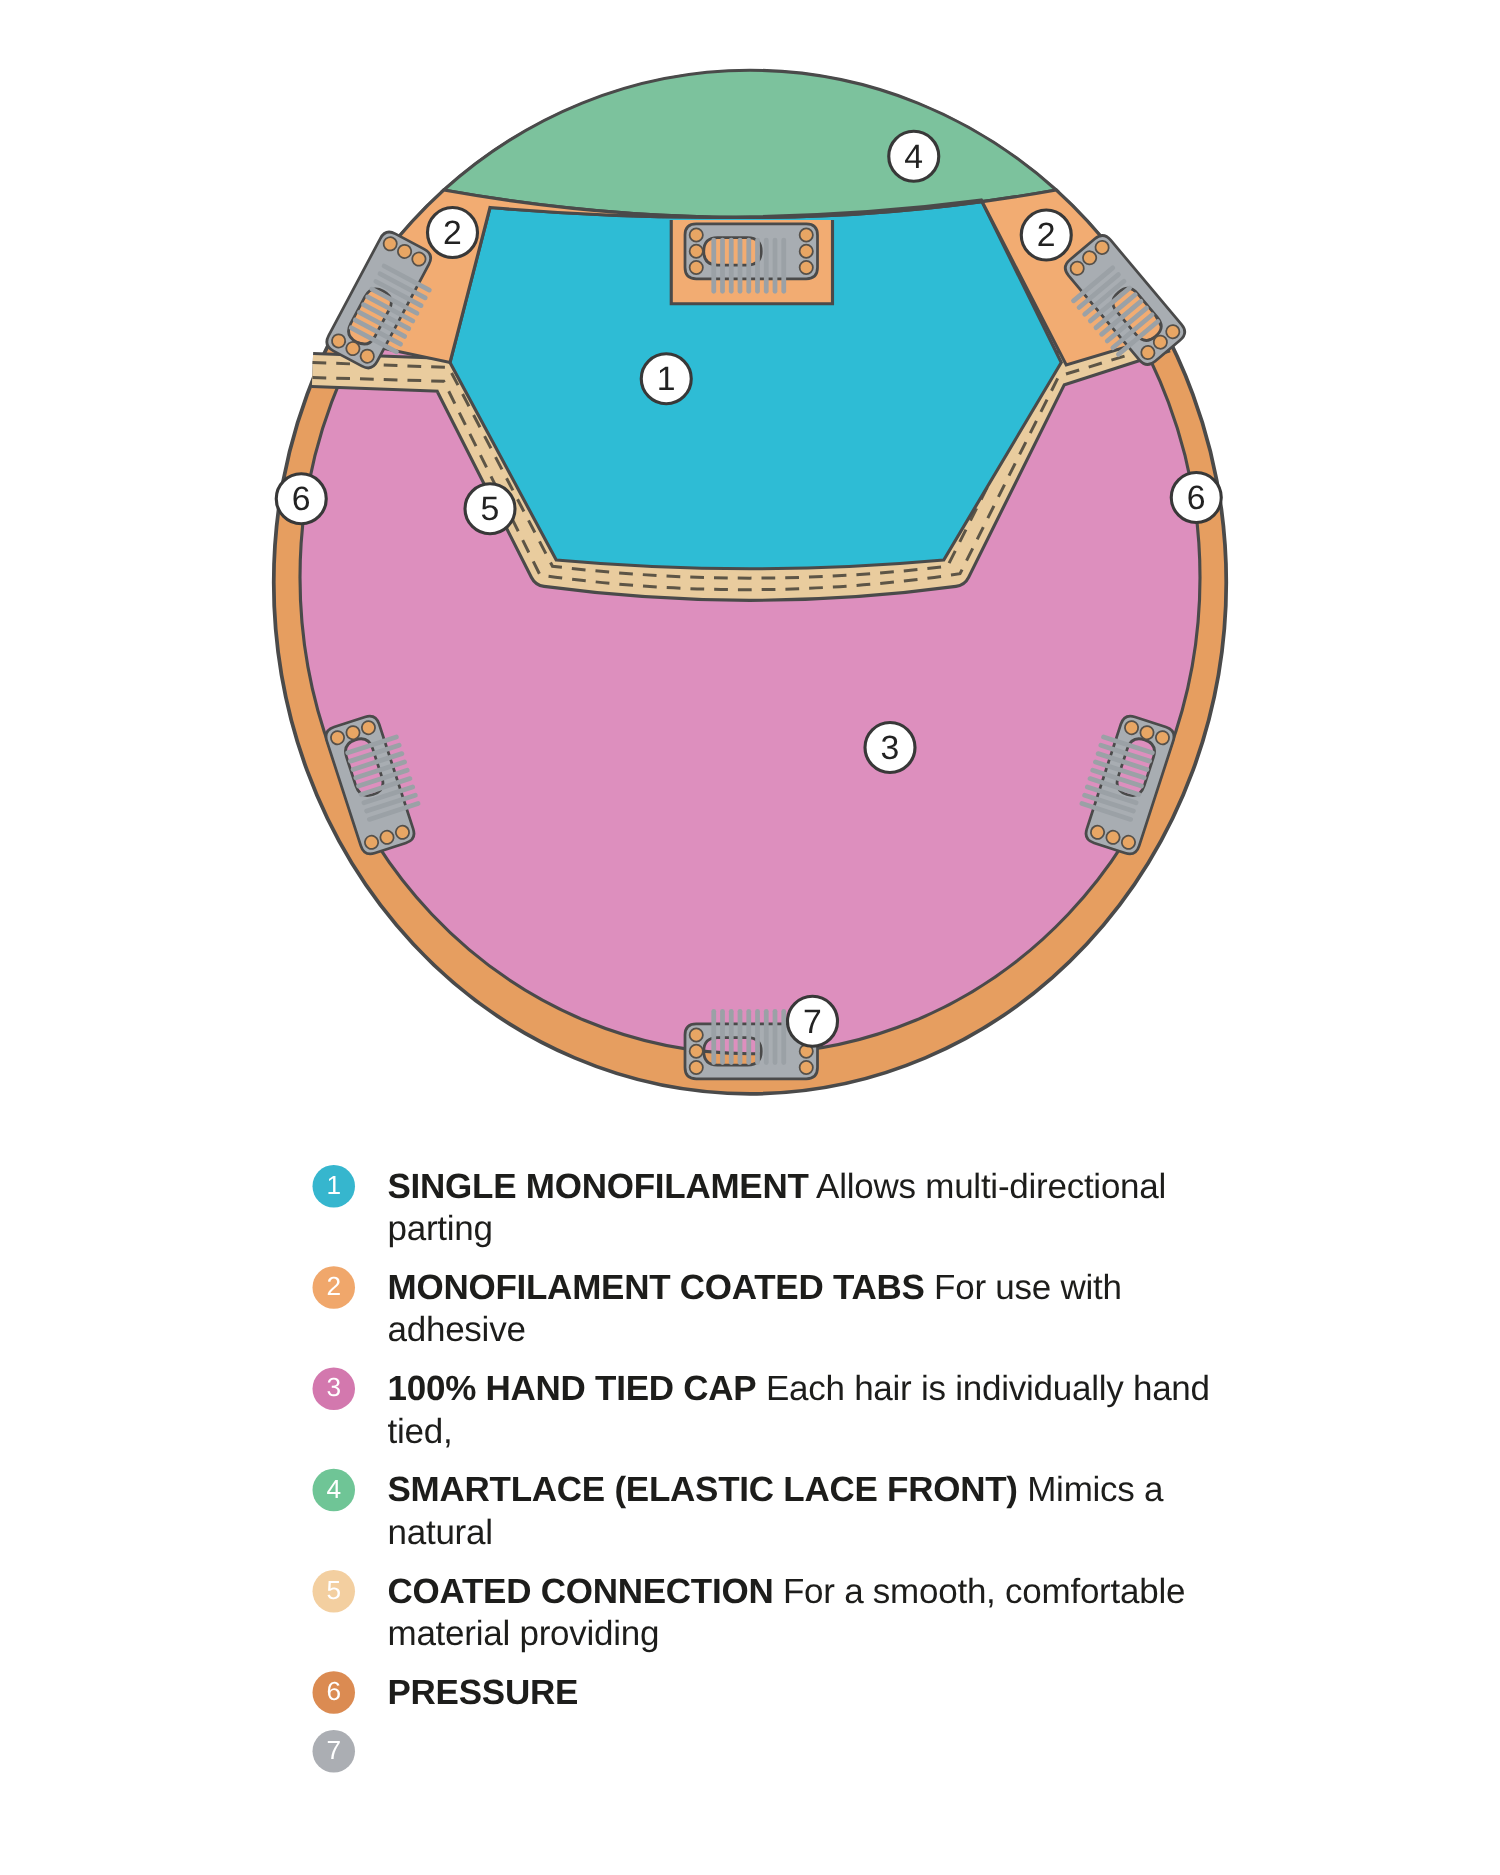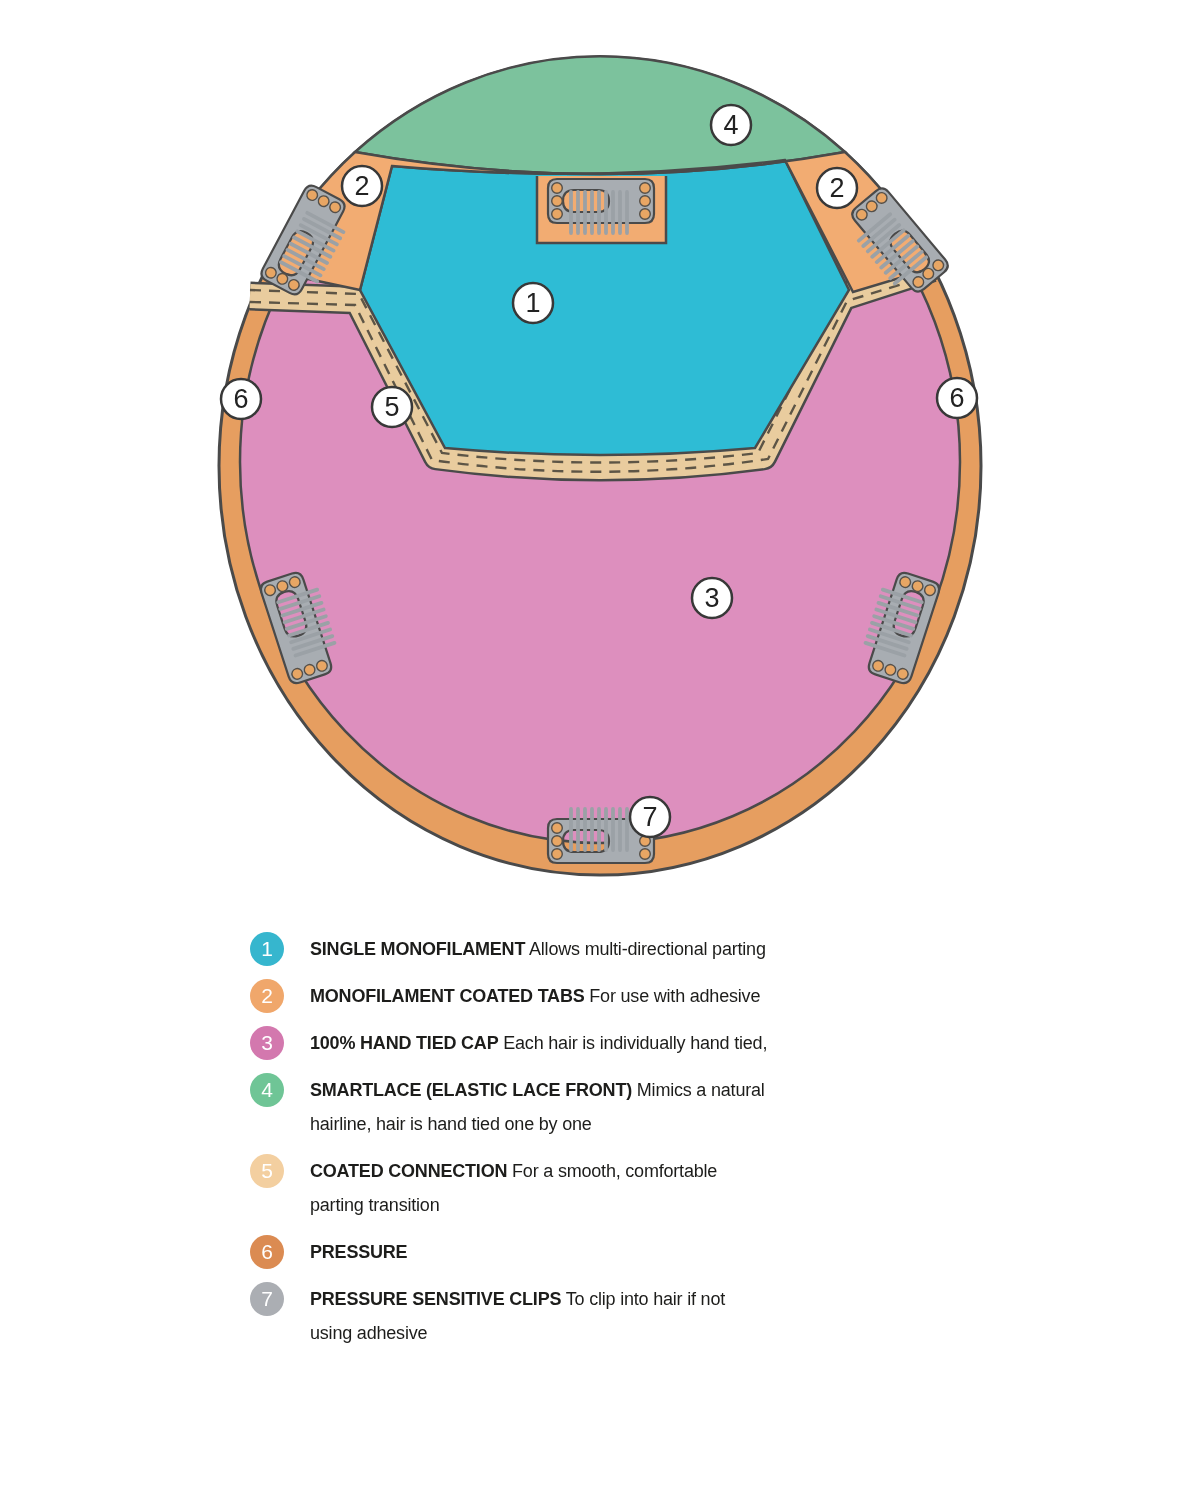--- a/index.html
+++ b/index.html
@@ -7,21 +7,21 @@
     width:1200px;height:1500px;position:relative;background:#ffffff;
     font-family:"Liberation Sans",sans-serif;overflow:hidden;
   }
   .diagram-wrap{position:absolute;left:0;top:0;width:1200px;height:920px;}
   .legend{position:absolute;left:250px;top:932px;display:flex;flex-direction:column;gap:13px;}
   .legend-row{display:flex;align-items:flex-start;}
   .lnum{
     flex:0 0 34px;width:34px;height:34px;border-radius:50%;
     color:#ffffff;font-size:21px;line-height:34px;text-align:center;font-weight:400;
   }
-  .ltext{margin:0 0 0 26px;font-size:18px;line-height:34px;color:#1d1d1b;letter-spacing:-0.2px;max-width:700px;}
+  .ltext{margin:0 0 0 26px;font-size:28px;line-height:34px;color:#1d1d1b;letter-spacing:-0.2px;max-width:700px;}
   .lterm{font-weight:bold;}
   .marker-circle{fill:#ffffff;stroke:#383838;stroke-width:2.5;}
   .marker-num{font-size:27px;fill:#222222;text-anchor:middle;}
 </style>
 </head>
 <body>
 
 <div class="diagram-wrap">
 <svg width="1200" height="920" viewBox="0 0 1200 920" xmlns="http://www.w3.org/2000/svg">
   <defs>
@@ -129,30 +129,29 @@
     <p class="ltext"><b class="lterm">MONOFILAMENT COATED TABS</b><span class="ldesc1"> For use with adhesive</span><br class="lbr"></p>
   </div>
 
   <div class="legend-row">
     <span class="lnum" style="background: rgb(211, 120, 174);">3</span>
     <p class="ltext"><b class="lterm">100% HAND TIED CAP</b><span class="ldesc1"> Each hair is individually hand tied,</span><br class="lbr"></p>
   </div>
 
   <div class="legend-row">
     <span class="lnum" style="background: rgb(111, 197, 150);">4</span>
-    <p class="ltext"><b class="lterm">SMARTLACE (ELASTIC LACE FRONT)</b><span class="ldesc1"> Mimics a natural</span><br class="lbr"><span class="ldesc2">hairline, hair is hand tied one by one</span></p>
+    <p class="ltext"><b class="lterm">SMARTLACE (ELASTIC LACE FRONT)</b><span class="ldesc1"> Mimics a natural</span><br class="lbr"></p>
   </div>
 
   <div class="legend-row">
     <span class="lnum" style="background: rgb(243, 207, 160);">5</span>
-    <p class="ltext"><b class="lterm">COATED CONNECTION</b><span class="ldesc1"> For a smooth, comfortable</span><br class="lbr"><span class="ldesc2">parting transition</span></p>
+    <p class="ltext"><b class="lterm">COATED CONNECTION</b><span class="ldesc1"> For a smooth, comfortable</span><br class="lbr"><span class="ldesc2">material providing</span></p>
   </div>
 
   <div class="legend-row">
     <span class="lnum" style="background: rgb(219, 139, 82);">6</span>
     <p class="ltext"><b class="lterm">PRESSURE</b><span class="ldesc1"></span></p>
   </div>
 
   <div class="legend-row">
     <span class="lnum" style="background: rgb(171, 174, 179);">7</span>
-    <p class="ltext"><b class="lterm">PRESSURE SENSITIVE CLIPS</b><span class="ldesc1"> To clip into hair if not</span><br class="lbr"><span class="ldesc2">using adhesive</span></p>
   </div>
 </div>
 
 </body></html>

